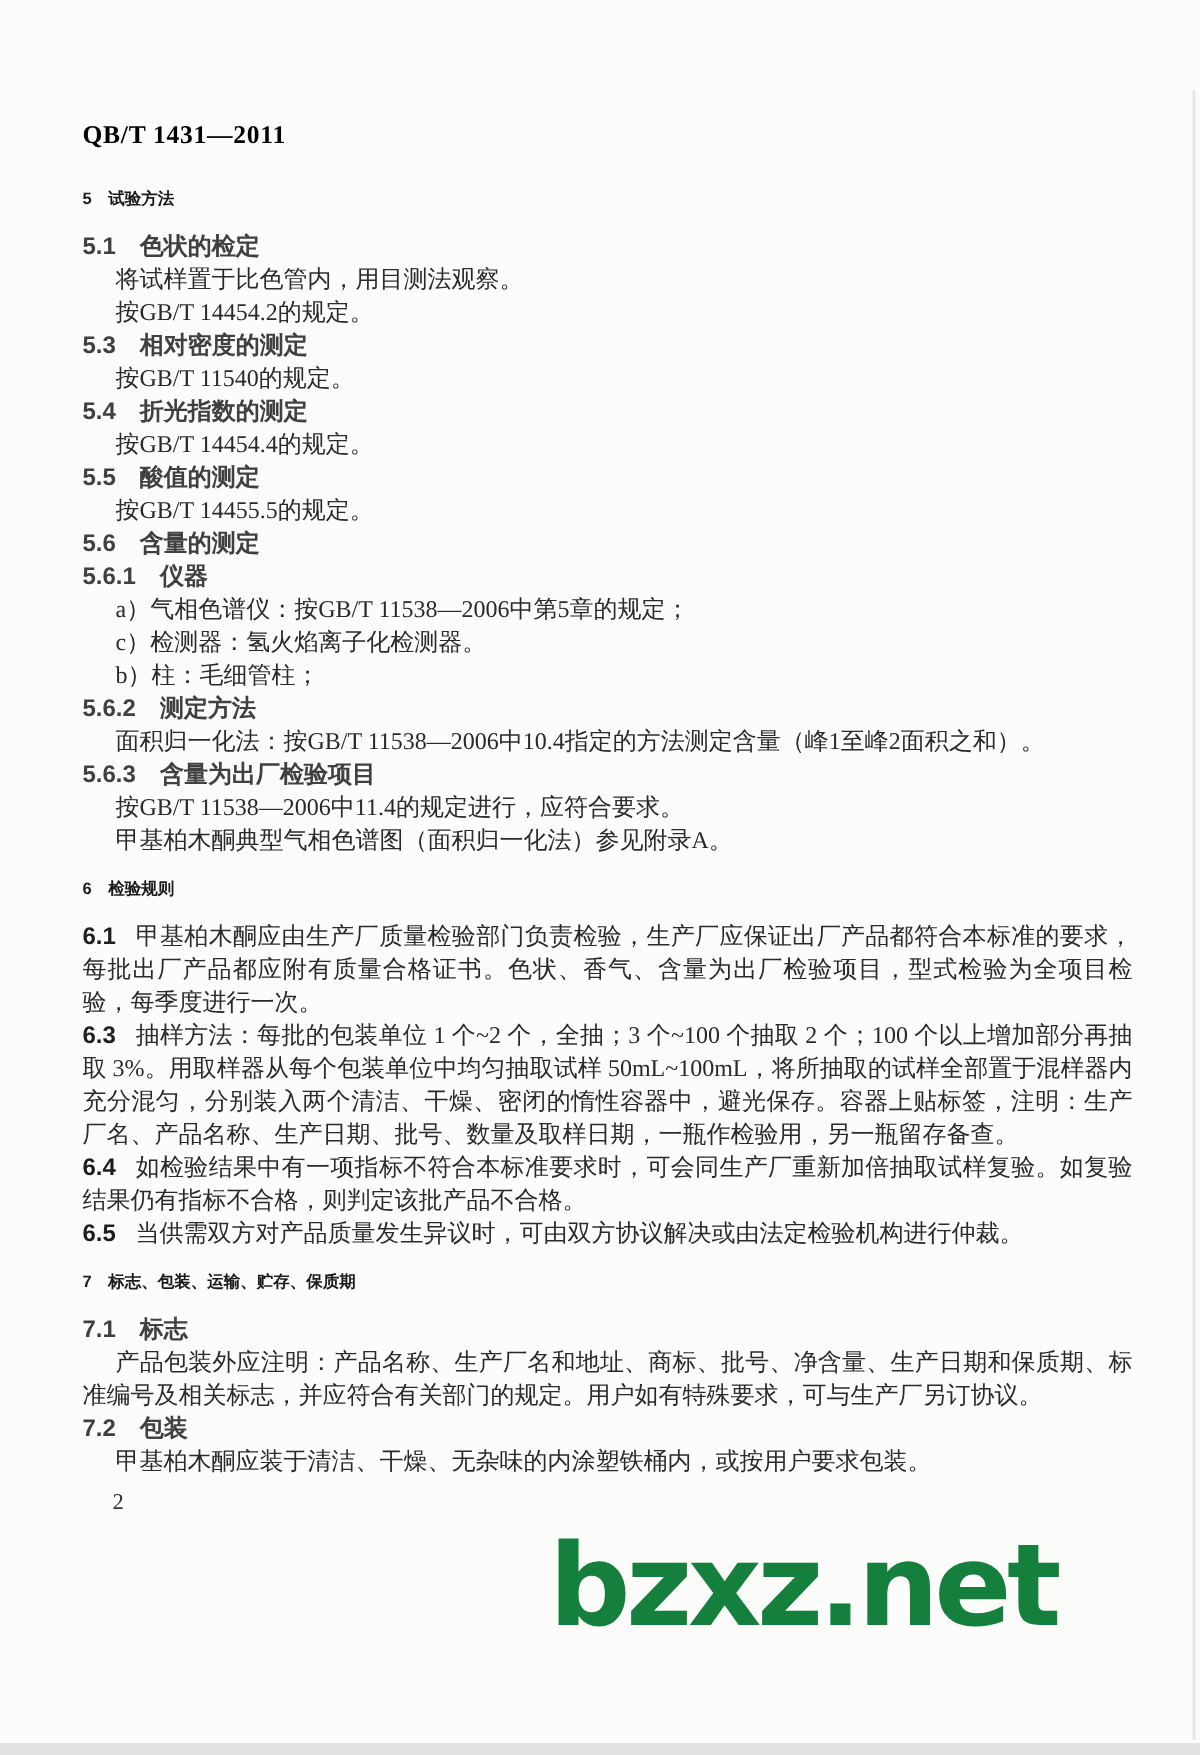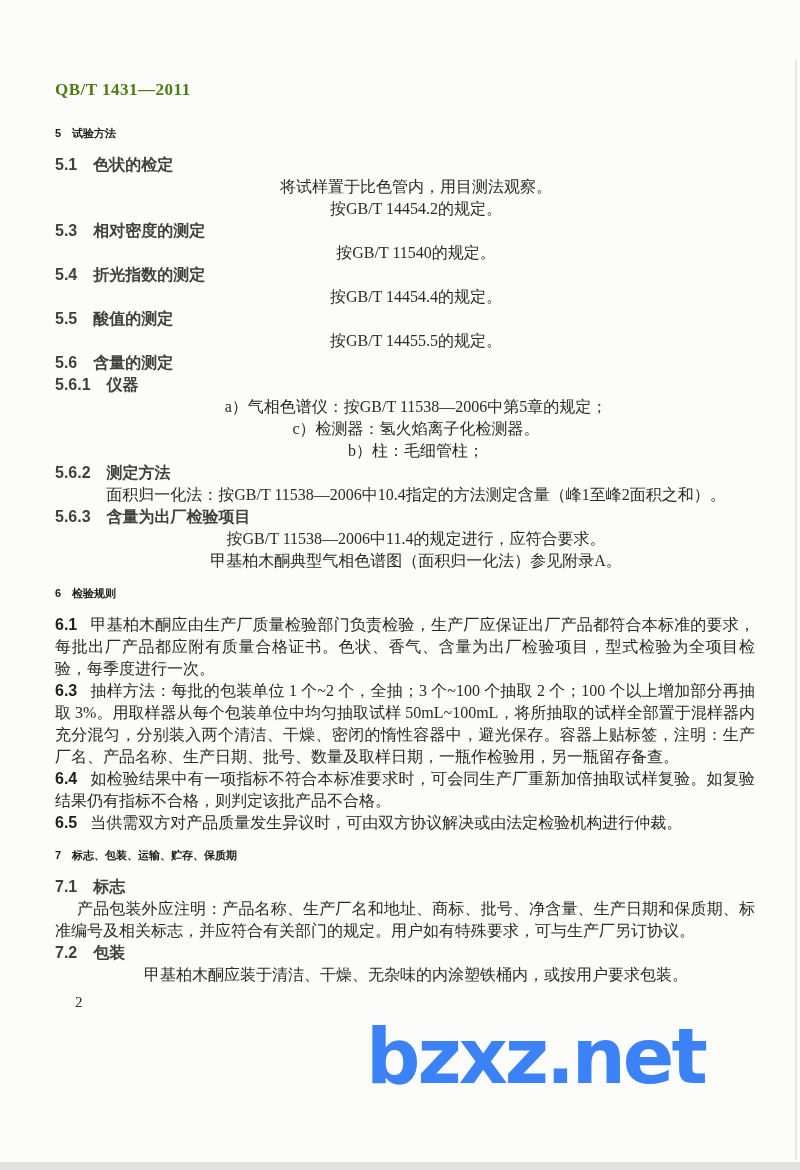--- a/index.html
+++ b/index.html
@@ -36,38 +36,38 @@
     background: #e2e2e2;
   }
   .watermark {
     position: absolute;
     left: 366px;
     top: 1012px;
     font-family: "DejaVu Sans", "Liberation Sans", sans-serif;
     font-weight: bold;
     font-size: 76px;
     letter-spacing: -3px;
-    color: #3b82f6;
+    color: #15803d;
     z-index: 1;
     user-select: none;
   }
   .content {
     position: absolute;
     left: 55px;
     top: 80px;
     width: 700px;
     z-index: 2;
   }
   .doc-number {
     font-family: "Liberation Serif", "DejaVu Serif", serif;
     font-weight: bold;
     font-size: 17px;
     line-height: 20px;
     letter-spacing: 0.5px;
-    color: #4d7c0f;
+    color: #000000;
     margin: 0 0 22px 0;
   }
   .blk {
     margin: 0;
     font-size: 16px;
     line-height: 22px;
     color: #2a2a2a;
   }
   .h1 {
     font-family: "Liberation Sans", "DejaVu Sans", sans-serif;
@@ -75,21 +75,21 @@
     font-size: 11px;
     color: #1b1b1b;
     margin: 10px 0 10px 0;
   }
   .h2 {
     font-family: "Liberation Sans", "DejaVu Sans", sans-serif;
     font-weight: bold;
     font-size: 16px;
     color: #404040;
   }
-  .body      { text-indent: 22px; text-align: center; }
+  .body      { text-indent: 22px; }
   .body-just { text-indent: 22px; text-align: justify; }
   .para      { text-align: justify; }
   .pnum {
     font-family: "Liberation Sans", "DejaVu Sans", sans-serif;
     font-weight: bold;
     color: #1e1e1e;
     margin-right: 13px;
   }
   .page-number {
     font-size: 15px;

